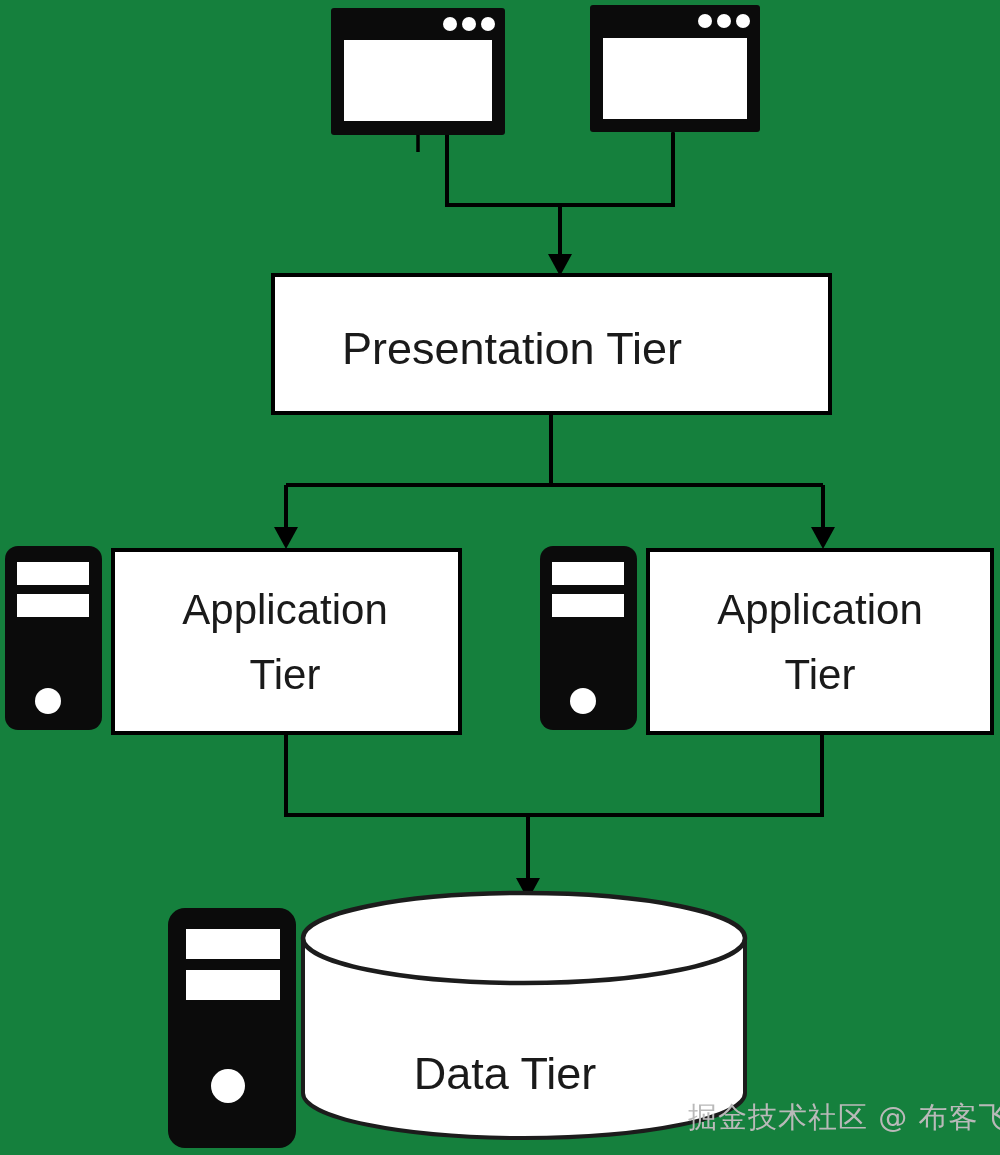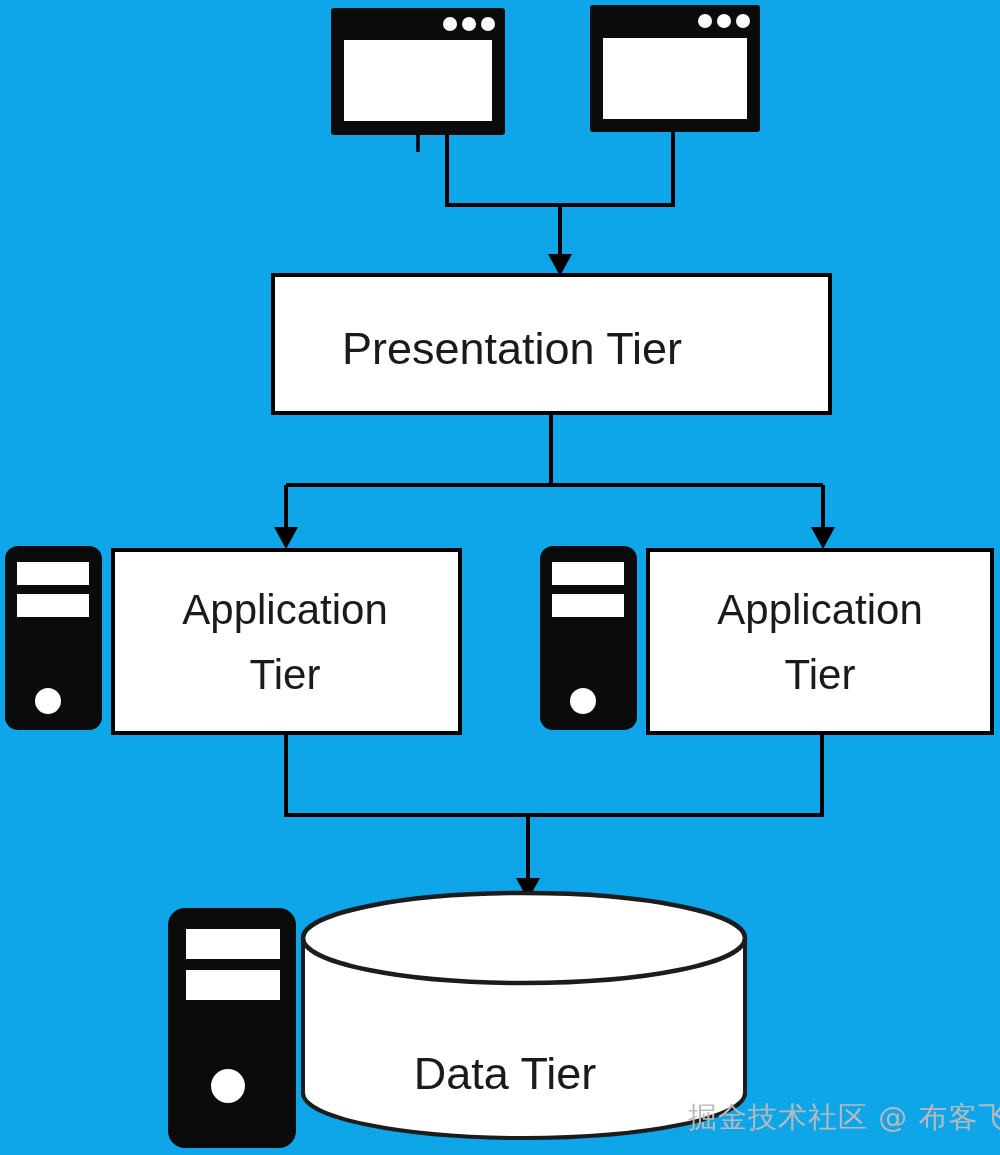--- a/index.html
+++ b/index.html
@@ -10,21 +10,21 @@
   body {
     width: 1000px;
     height: 1155px;
     overflow: hidden;
     font-family: "Liberation Sans", sans-serif;
   }
   #diagram-root {
     position: relative;
     width: 1000px;
     height: 1155px;
-    background: #0ea5e9;
+    background: #15803d;
   }
   svg.diagram-canvas {
     display: block;
     width: 1000px;
     height: 1155px;
   }
   .node-label {
     font-family: "Liberation Sans", sans-serif;
     fill: #1a1a1a;
     text-anchor: middle;

